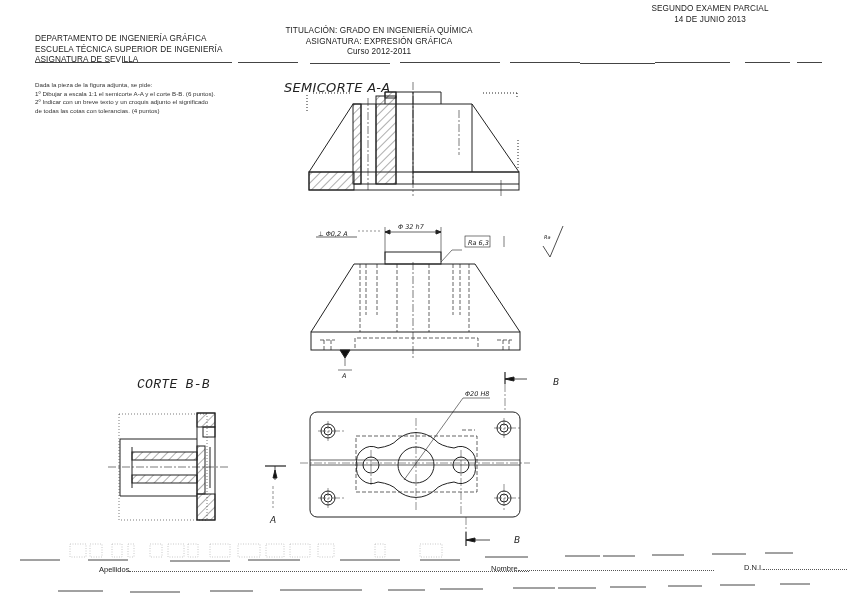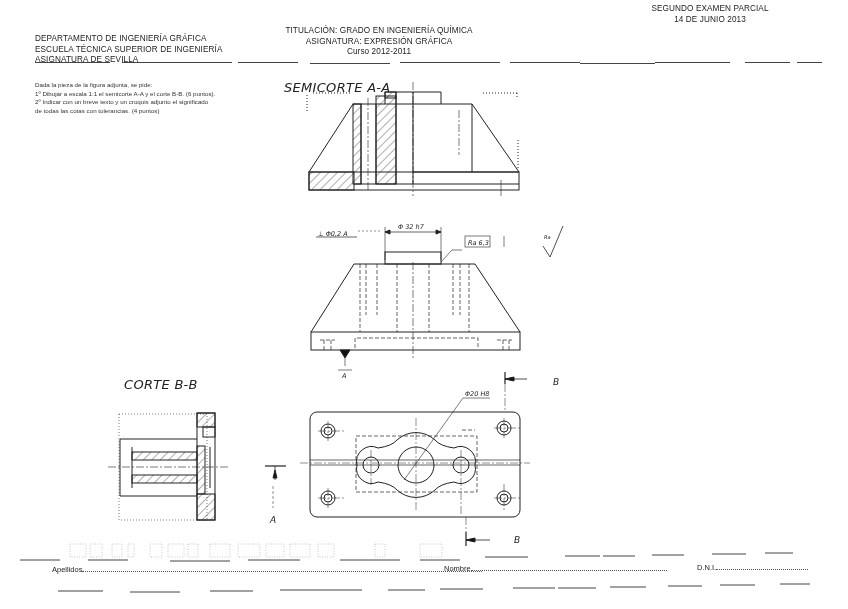--- a/index.html
+++ b/index.html
@@ -6,21 +6,21 @@
   body { width:848px; height:609px; position:relative; overflow:hidden;
          font-family:"Liberation Sans", sans-serif; color:#222; }
   .abs { position:absolute; }
   .hdr { font-size:8.2px; line-height:10.5px; letter-spacing:0.1px; }
   .hdr div { white-space:nowrap; }
   .center { text-align:center; }
   .instr { font-size:6.2px; line-height:8.5px; color:#333; white-space:nowrap; }
   .label-it { font-family:"DejaVu Sans", sans-serif; font-style:italic; font-size:13px; color:#222; letter-spacing:0.3px; }
   .small-lbl { font-family:"DejaVu Sans", sans-serif; font-style:italic; font-size:9px; color:#222; }
   .sep { position:absolute; height:1px; background:#444; }
-  .field { font-size:7.5px; color:#222; white-space:nowrap; }
+  .field { font-size:7.5px; color:#222; white-space:nowrap;margin-left:47px; }
   .dots { display:inline-block; border-bottom:1px dotted #555; vertical-align:baseline; height:6px; }
   svg { position:absolute; overflow:visible; }
   .tol { font-family:"DejaVu Sans", sans-serif; font-style:italic; font-size:6.5px; fill:#222; }
 </style>
 </head>
 <body>
 
 <div class="abs hdr" style="left:35px; top:34px;">
   <div>DEPARTAMENTO DE INGENIERÍA GRÁFICA</div>
   <div>ESCUELA TÉCNICA SUPERIOR DE INGENIERÍA</div>
@@ -150,21 +150,21 @@
 
     <polyline points="543,246 550,257 563,226" stroke-width="0.8"></polyline>
   </g>
   <text class="tol" x="318" y="236">⊥  Φ0,2  A</text>
   <text class="tol" x="398" y="229">Φ 32 h7</text>
   <text class="tol" x="468" y="245">Ra   6,3</text>
   <text class="tol" x="544" y="239" style="font-size:5px;">Ra</text>
   <text class="tol" x="342" y="378">A</text>
 </svg>
 
-<div class="abs label-it" style="left:124px; top:377px;">CORTE B-B</div>
+<div class="abs label-it" style="left:137px; top:377px;font-family:Liberation Mono, monospace;">CORTE B-B</div>
 
 <svg width="848" height="609" style="left:0; top:0;" viewBox="0 0 848 609">
   <g stroke="#222" stroke-width="1" fill="none">
 
     <rect x="119" y="414" width="88" height="106" stroke-dasharray="1,2" stroke-width="0.6"></rect>
 
     <rect x="197" y="413" width="18" height="107"></rect>
     <rect x="197" y="413" width="18" height="14" fill="url(#hatch)"></rect>
     <rect x="197" y="494" width="18" height="26" fill="url(#hatch)"></rect>
     <rect x="203" y="427" width="12" height="10"></rect>

